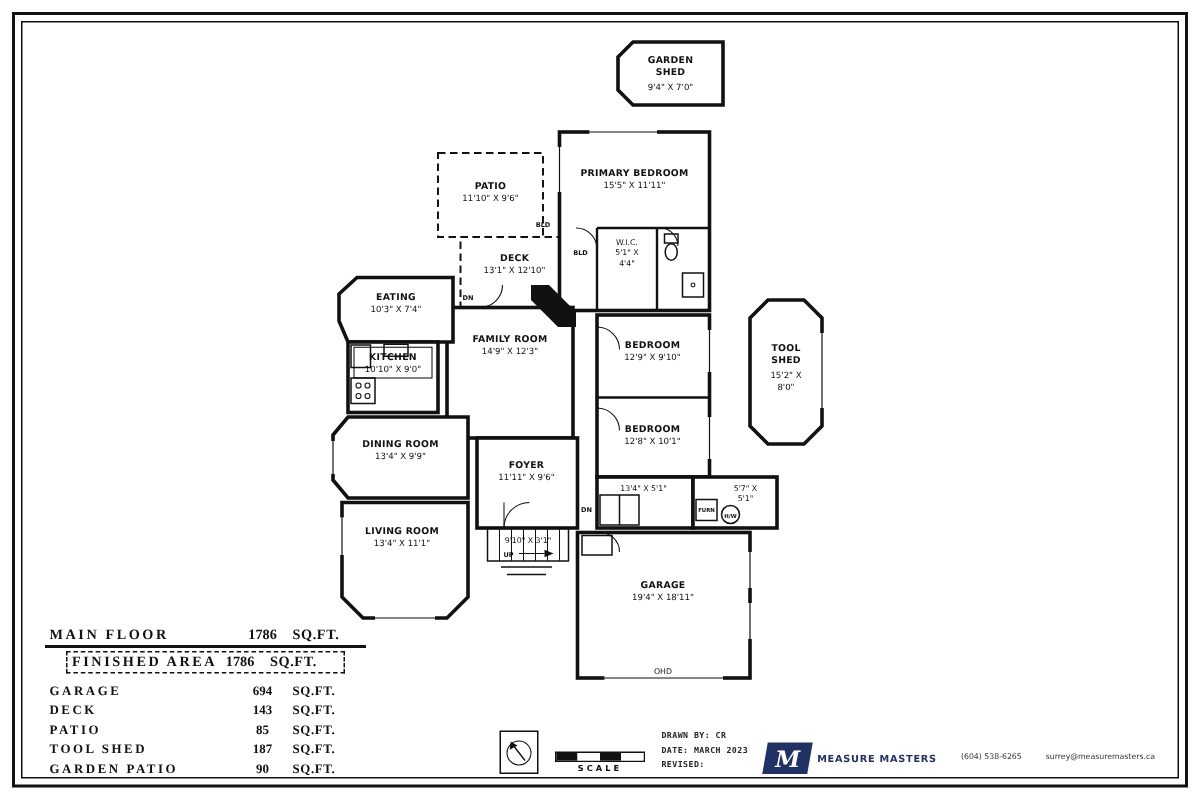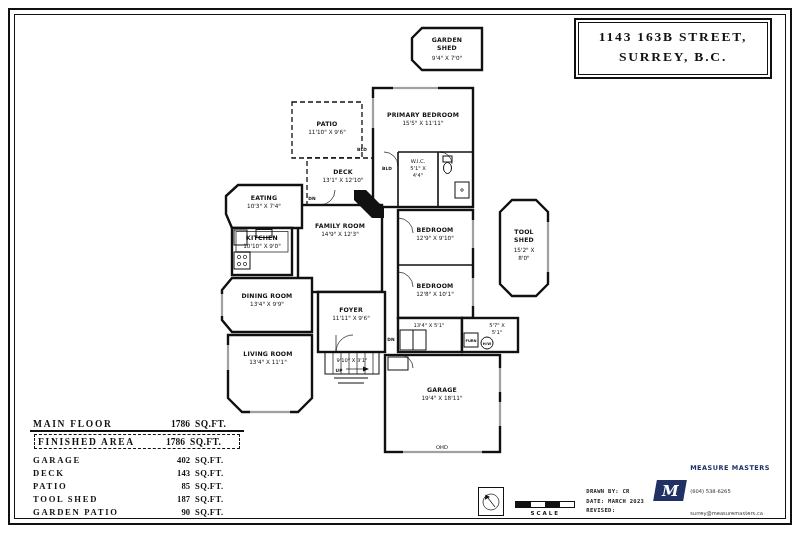--- a/index.html
+++ b/index.html
@@ -23,55 +23,49 @@
   svg text{font-family:"DejaVu Sans",sans-serif;fill:#111;text-anchor:middle}
   .n{font-size:6.2px;font-weight:700;letter-spacing:.2px}
   .d{font-size:5.7px}
   .s{font-size:5.2px}
   .xs{font-size:4.4px;font-weight:700}
   .halo{paint-order:stroke;stroke:#fff;stroke-width:2px}
 
   .area-table{position:absolute;left:30px;top:417px;width:214px;font-family:Liberation Serif, serif;font-weight:700}
   .row{display:flex;align-items:baseline;padding:1.5px 3px}
   .row .lbl{flex:1;letter-spacing:1.7px;font-size:8.6px}
-  .row .num{width:30px;text-align:right;font-size:8.6px}
+  .row .num{width:30px;text-align:center;font-size:8.6px}
   .row .unit{width:46px;margin-left:5px;font-size:8.6px;letter-spacing:.4px}
   .row-main{border-bottom:2px solid #111}
   .row-main .lbl,.row-main .num,.row-main .unit{font-size:9.5px}
-  .row-fin{border:1.6px dashed #111;margin:2px 4px 4px}
+  .row-fin{border:1.6px dashed #111;margin:2px 14px 4px}
   .row-fin .lbl,.row-fin .num,.row-fin .unit{font-size:9.5px}
 
   .footer{position:absolute;right:30px;bottom:17px;display:flex;align-items:flex-end;gap:11px}
   .compass{width:24px;height:27px;border:1px solid #111;display:flex;align-items:center;justify-content:center;background:#fff}
   .scale-block{display:flex;flex-direction:column;align-items:center;gap:2px}
   .scale-bar{width:58px;height:5px;border:1px solid #111;display:flex}
   .seg{flex:1;background:#fff}.seg.b{background:#111}
   .scale-label{font-size:5.5px;letter-spacing:2px;font-family:"DejaVu Sans",sans-serif;font-weight:700}
   .drawn-block{font-family:"DejaVu Sans Mono",monospace;font-size:5.5px;line-height:1.75;color:#222;letter-spacing:.3px;font-weight:700;text-transform:uppercase}
   .logo-block{display:flex;align-items:center;gap:5px}
   .logo-mark{width:30px;height:21px;background:#223163;color:#fff;display:flex;align-items:center;justify-content:center;
     font-family:"DejaVu Serif",serif;font-weight:700;font-style:italic;font-size:15px;transform:skewX(-10deg)}
   .logo-mark span{transform:skewX(10deg)}
-  .logo-text{display:flex;flex-direction:column;gap:16px;font-family:"DejaVu Sans",sans-serif}
+  .logo-text{display:flex;flex-direction:row;gap:16px;font-family:"DejaVu Sans",sans-serif}
   .company{font-size:6.5px;font-weight:700;color:#223163;letter-spacing:.5px}
   .phone,.email{font-size:5.2px;color:#333}
 </style>
 </head>
 <body>
 
 <div class="page">
   <div class="frame-a"></div>
   <div class="frame-b"></div>
 
-  <div class="title-box">
-    <div class="title-inner">
-      <div>1143 163B STREET,</div>
-      <div>SURREY, B.C.</div>
-    </div>
-  </div>
 
   <svg class="plan" width="800" height="533" viewBox="0 0 800 533">
 
     <g>
       <rect class="dash" x="292" y="102" width="70" height="56"></rect>
       <rect class="dash" x="307" y="158" width="73" height="47"></rect>
     </g>
 
     <g>
       <polygon class="w" points="412,38 422,28 482,28 482,70 422,70 412,60"></polygon>
@@ -246,21 +240,21 @@
       <span class="num">1786</span>
       <span class="unit">SQ.FT.</span>
     </div>
     <div class="row row-fin">
       <span class="lbl">FINISHED AREA</span>
       <span class="num">1786</span>
       <span class="unit">SQ.FT.</span>
     </div>
     <div class="row">
       <span class="lbl">GARAGE</span>
-      <span class="num">402</span>
+      <span class="num">694</span>
       <span class="unit">SQ.FT.</span>
     </div>
     <div class="row">
       <span class="lbl">DECK</span>
       <span class="num">143</span>
       <span class="unit">SQ.FT.</span>
     </div>
     <div class="row">
       <span class="lbl">PATIO</span>
       <span class="num">85</span>

